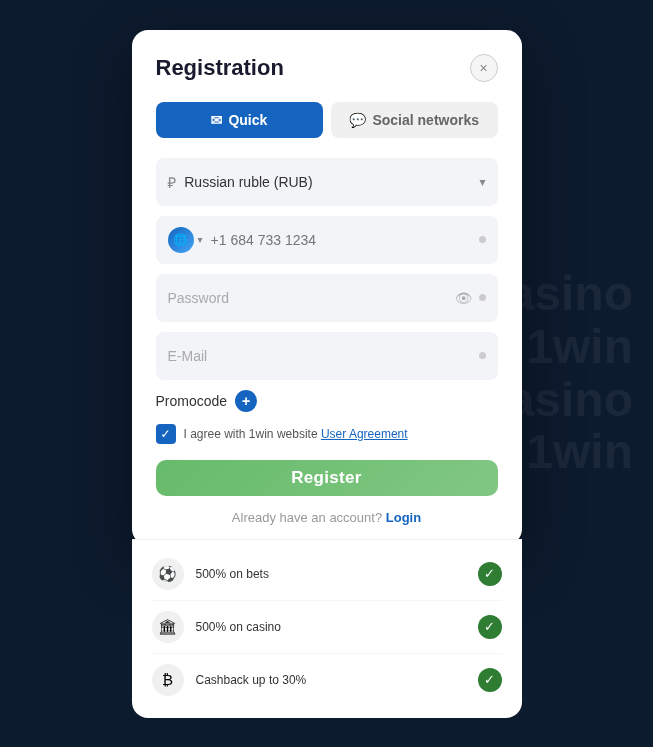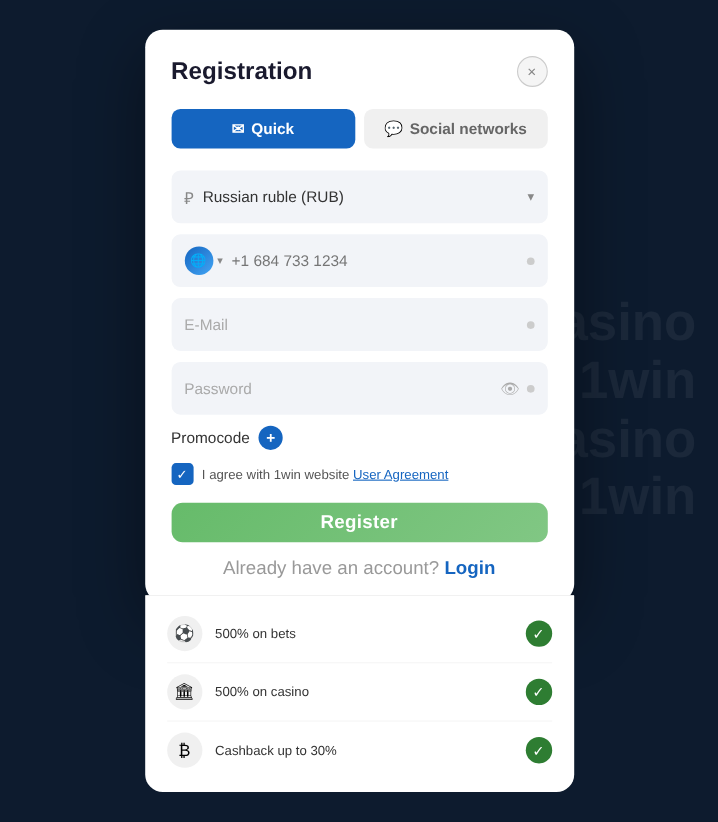--- a/index.html
+++ b/index.html
@@ -246,21 +246,21 @@
       border-radius: 10px;
       color: white;
       font-size: 17px;
       font-weight: 700;
       cursor: pointer;
       margin-bottom: 14px;
       letter-spacing: 0.3px;
     }
     .login-row {
       text-align: center;
-      font-size: 17px;
+      font-size: 13px;
       color: #999;
     }
     .login-link {
       color: #1565c0;
       font-weight: 600;
       cursor: pointer;
     }
     .bonuses {
       background: #fff;
       border-radius: 0 0 16px 16px;
@@ -345,27 +345,27 @@
     <div class="phone-field">
       <div class="phone-flag">
         <span>🌐</span>
       </div>
       <span class="phone-chevron">▾</span>
       <input class="phone-input" type="tel" placeholder="+1 684 733 1234" style="">
       <div class="field-dot"></div>
     </div>
 
     <div class="field">
-      <input type="email" placeholder="E-Mail" style="">
-      <div class="field-dot"></div>
-    </div>
-
-    <div class="field">
       <input type="password" placeholder="Password" style="">
       <span class="eye-icon">👁</span>
+      <div class="field-dot"></div>
+    </div>
+
+    <div class="field">
+      <input type="email" placeholder="E-Mail" style="">
       <div class="field-dot"></div>
     </div>
 
     <div class="promocode-row">
       <span class="promocode-label">Promocode</span>
       <div class="plus-btn">+</div>
     </div>
 
     <div class="agree-row">
       <div class="checkbox">

